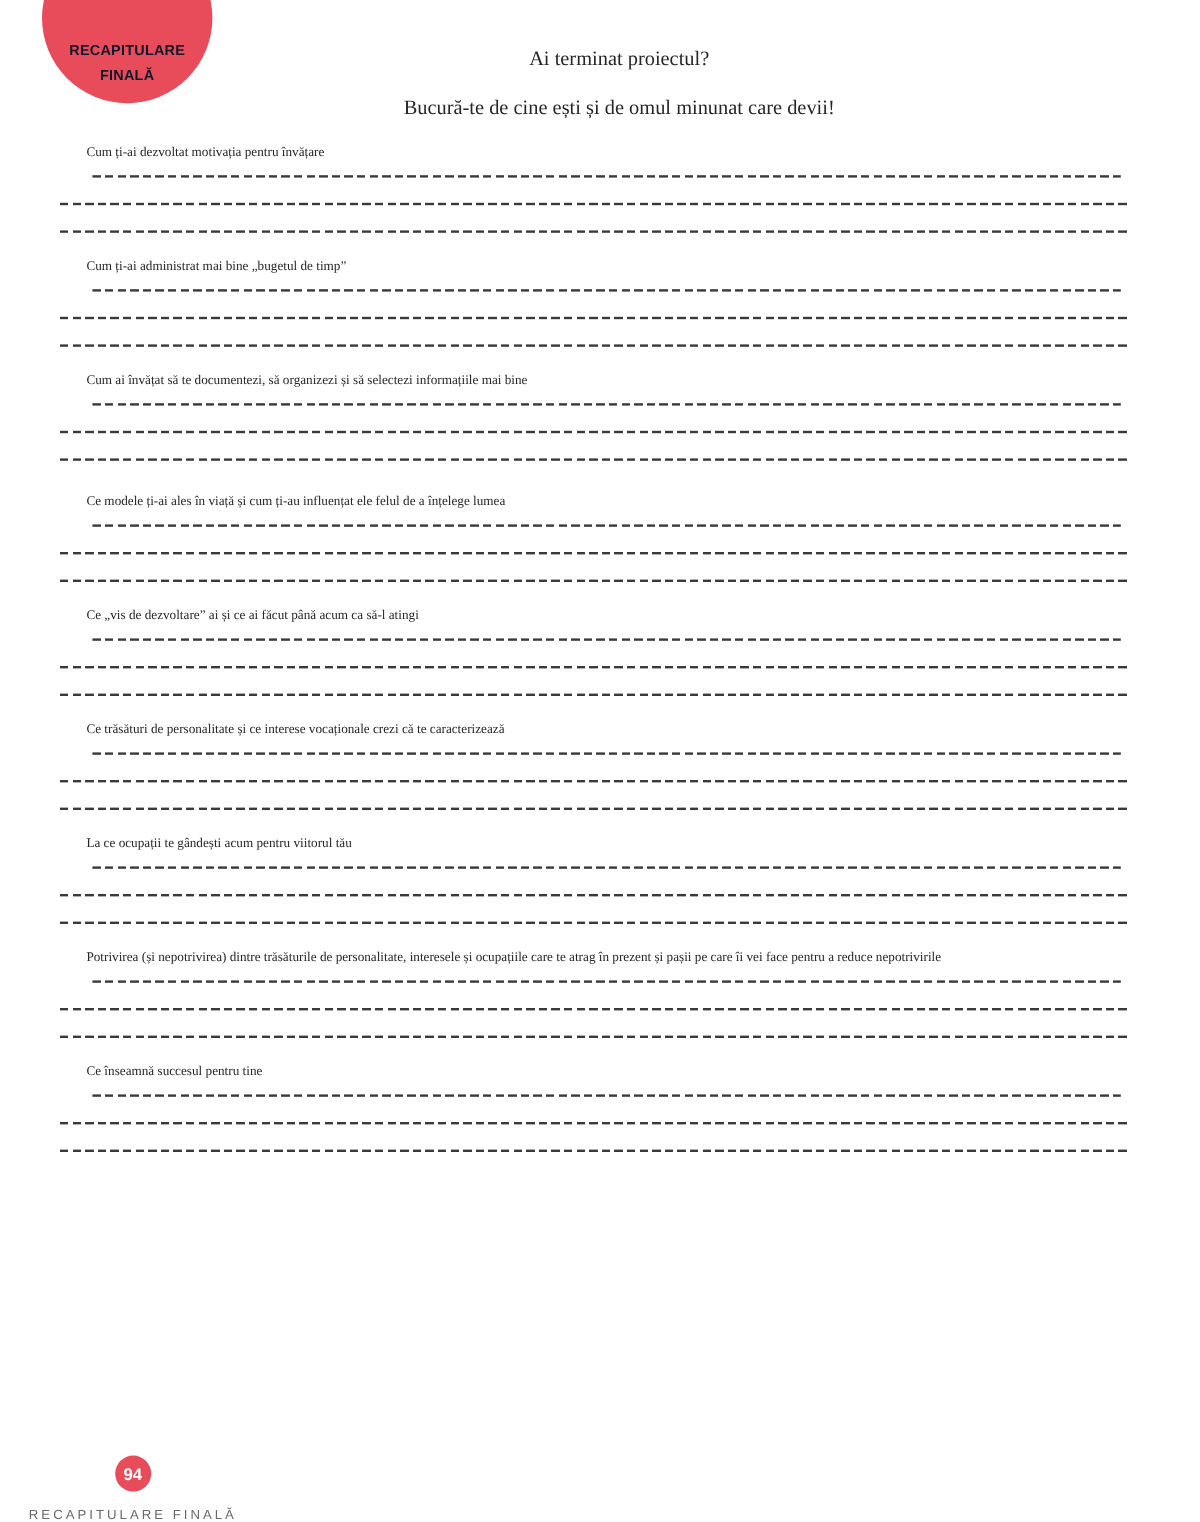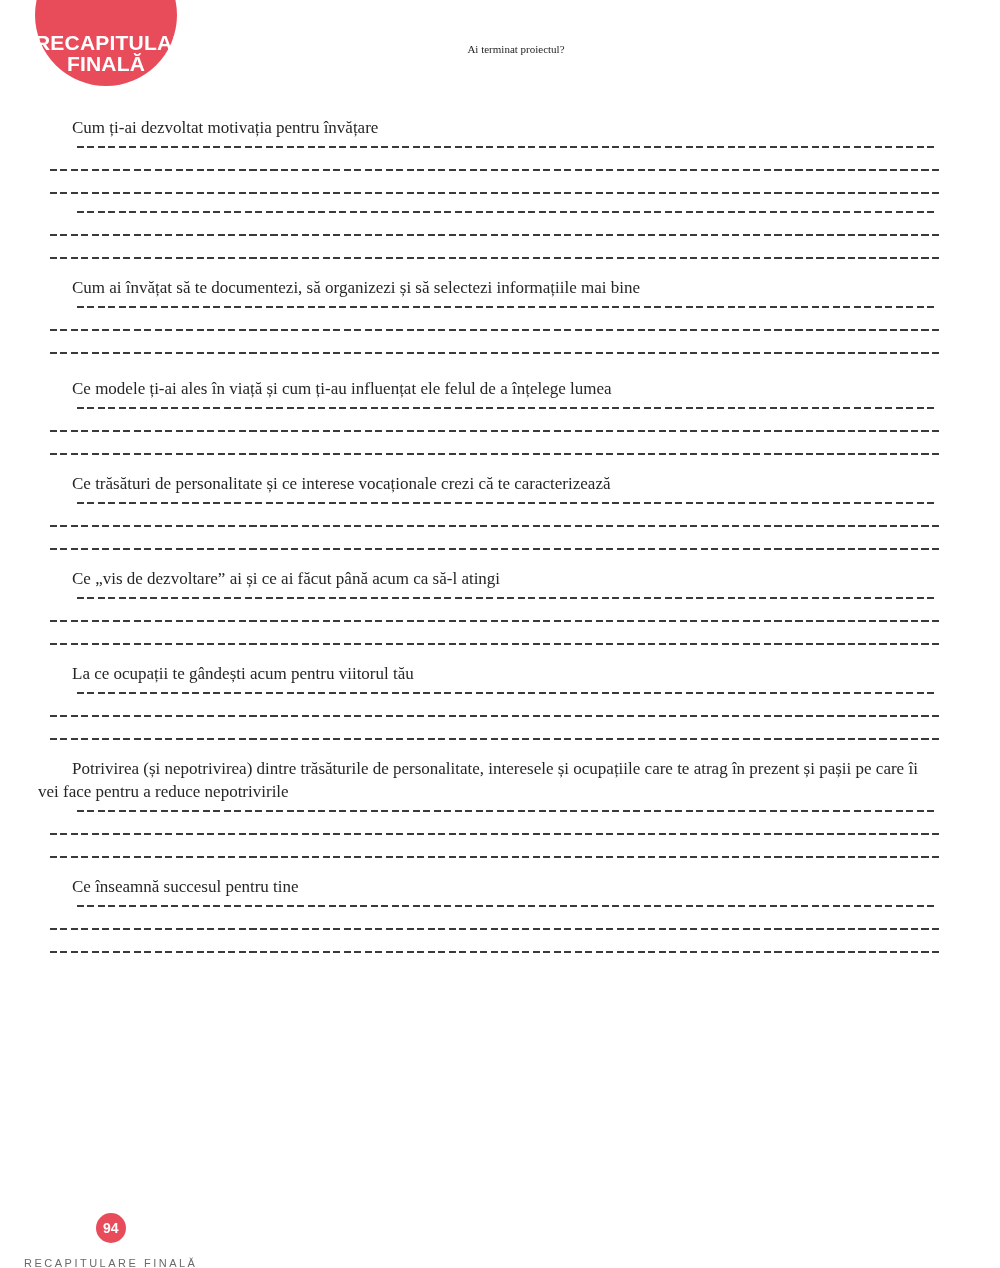--- a/index.html
+++ b/index.html
@@ -23,57 +23,57 @@
     height: 142px;
     border-radius: 50%;
     background: #e84c5b;
   }
   .badge-text {
     position: absolute;
     bottom: 12px;
     left: 0;
     width: 100%;
     text-align: center;
-    color: #ffffff;
+    color: #0f172a;
     font-family: "Liberation Sans", sans-serif;
     font-weight: 700;
-    font-size: 21px;
+    font-size: 12px;
     line-height: 21px;
     letter-spacing: 0.2px;
   }
 
   
   .content {
     position: absolute;
     left: 38px;
     top: 116px;
     width: 902px;
   }
   .q-group.extra-gap { margin-top: 23px; }
   .q-text {
-    font-size: 17px;
+    font-size: 11px;
     line-height: 23px;
     text-indent: 34px;
     margin-bottom: 7px;
     color: #262626;
   }
   .ans-line {
     height: 2px;
     margin-bottom: 21px;
     background: repeating-linear-gradient(90deg, #3a3a3a 0 7px, transparent 7px 10.5px);
   }
   .ans-line.first { margin-left: 39px; margin-right: 6px; }
   .ans-line.rest  { margin-left: 12px; margin-right: 0; }
   .ans-line.last  { margin-bottom: 17px; }
 
   
   .closing {
     text-align: center;
     margin-top: 37px;
-    font-size: 11px;
+    font-size: 17px;
     line-height: 24px;
     margin-left: 32px;
   }
   .closing .l1 { margin-bottom: 17px; }
   .closing .l4 { margin-top: 17px; }
   .closing .quote { font-style: italic; }
 
   
   .footer {
     position: absolute;
@@ -115,44 +115,45 @@
 </div>
 
 <div class="content" id="questions">
     <div class="q-group">
       <p class="q-text">Cum ți-ai dezvoltat motivația pentru învățare</p>
       <div class="ans-line first"></div>
       <div class="ans-line rest"></div>
       <div class="ans-line rest last"></div>
     </div>
     <div class="q-group">
+      <p class="q-text">Cum ți-ai administrat mai bine „bugetul de timp”</p>
       <div class="ans-line first"></div>
       <div class="ans-line rest"></div>
       <div class="ans-line rest last"></div>
     </div>
     <div class="q-group">
       <p class="q-text">Cum ai învățat să te documentezi, să organizezi și să selectezi informațiile mai bine</p>
       <div class="ans-line first"></div>
       <div class="ans-line rest"></div>
       <div class="ans-line rest last"></div>
     </div>
     <div class="q-group extra-gap">
       <p class="q-text">Ce modele ți-ai ales în viață și cum ți-au influențat ele felul de a înțelege lumea</p>
       <div class="ans-line first"></div>
       <div class="ans-line rest"></div>
       <div class="ans-line rest last"></div>
     </div>
     <div class="q-group">
-      <p class="q-text">Ce trăsături de personalitate și ce interese vocaționale crezi că te caracterizează</p>
+      <p class="q-text">Ce „vis de dezvoltare” ai și ce ai făcut până acum ca să-l atingi</p>
       <div class="ans-line first"></div>
       <div class="ans-line rest"></div>
       <div class="ans-line rest last"></div>
     </div>
     <div class="q-group">
-      <p class="q-text">Ce „vis de dezvoltare” ai și ce ai făcut până acum ca să-l atingi</p>
+      <p class="q-text">Ce trăsături de personalitate și ce interese vocaționale crezi că te caracterizează</p>
       <div class="ans-line first"></div>
       <div class="ans-line rest"></div>
       <div class="ans-line rest last"></div>
     </div>
     <div class="q-group">
       <p class="q-text">La ce ocupații te gândești acum pentru viitorul tău</p>
       <div class="ans-line first"></div>
       <div class="ans-line rest"></div>
       <div class="ans-line rest last"></div>
     </div>
@@ -165,18 +166,19 @@
     <div class="q-group">
       <p class="q-text">Ce înseamnă succesul pentru tine</p>
       <div class="ans-line first"></div>
       <div class="ans-line rest"></div>
       <div class="ans-line rest last"></div>
     </div>
   </div>
 
 <div class="closing" id="closing-block">
   <p class="l1">Ai terminat proiectul?</p>
+  <p class="l4">Bucură-te de cine ești și de omul minunat care devii!</p>
 </div>
 
 <div class="footer">
   <div class="page-num">94</div>
   <div class="footer-label">RECAPITULARE FINALĂ</div>
 </div>
 
 </body></html>

